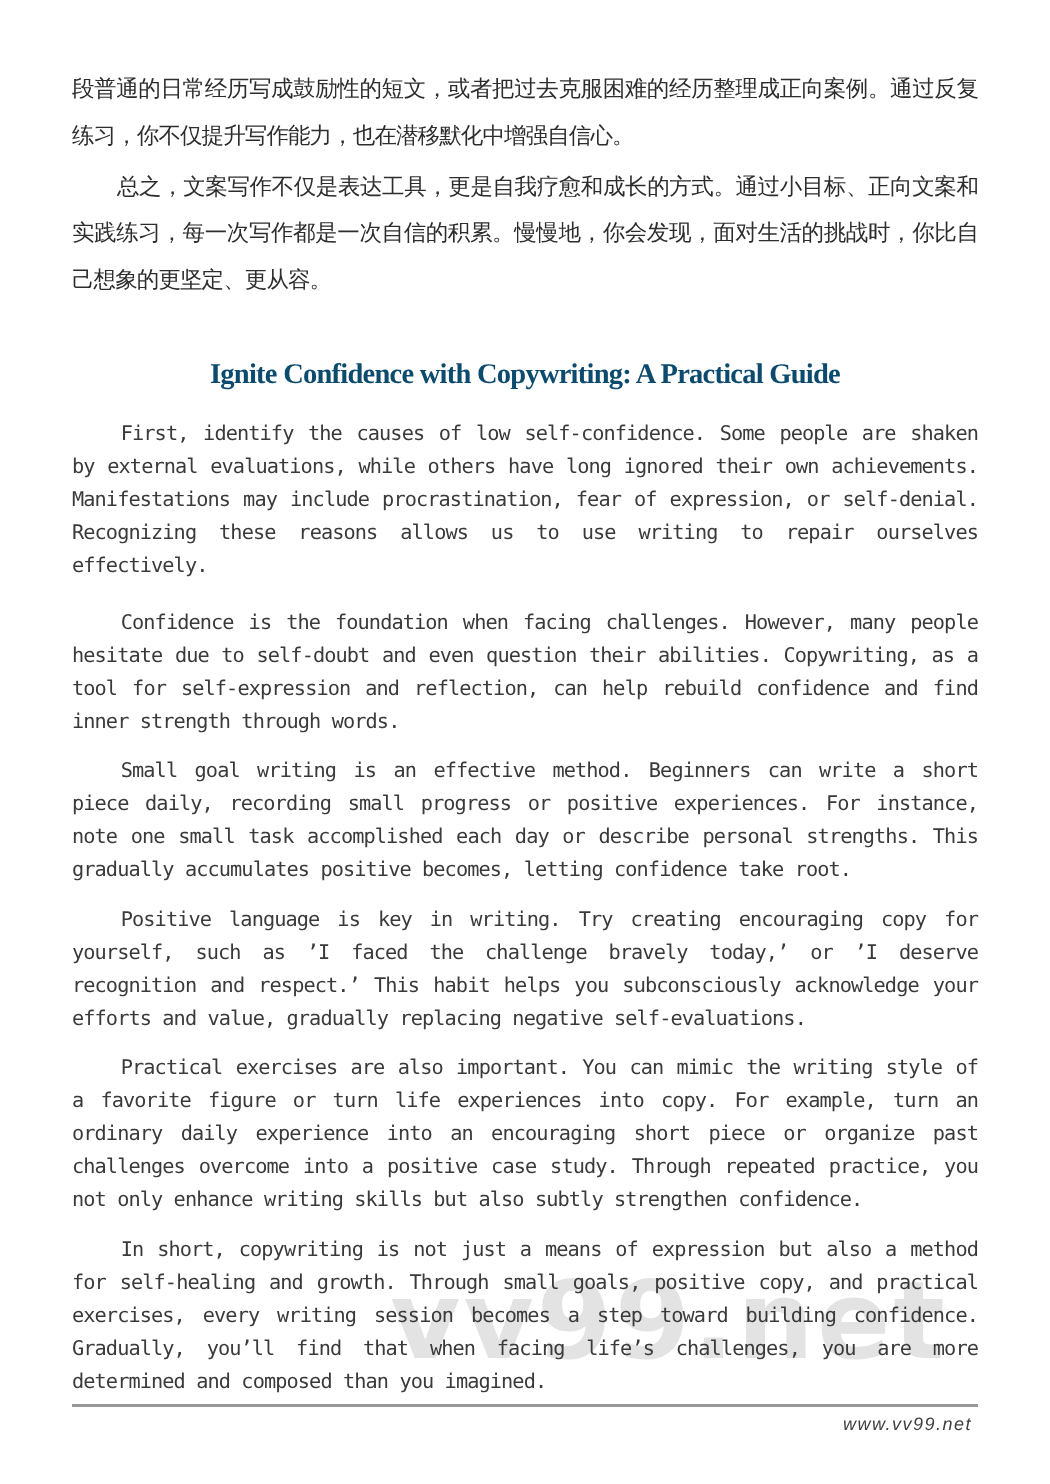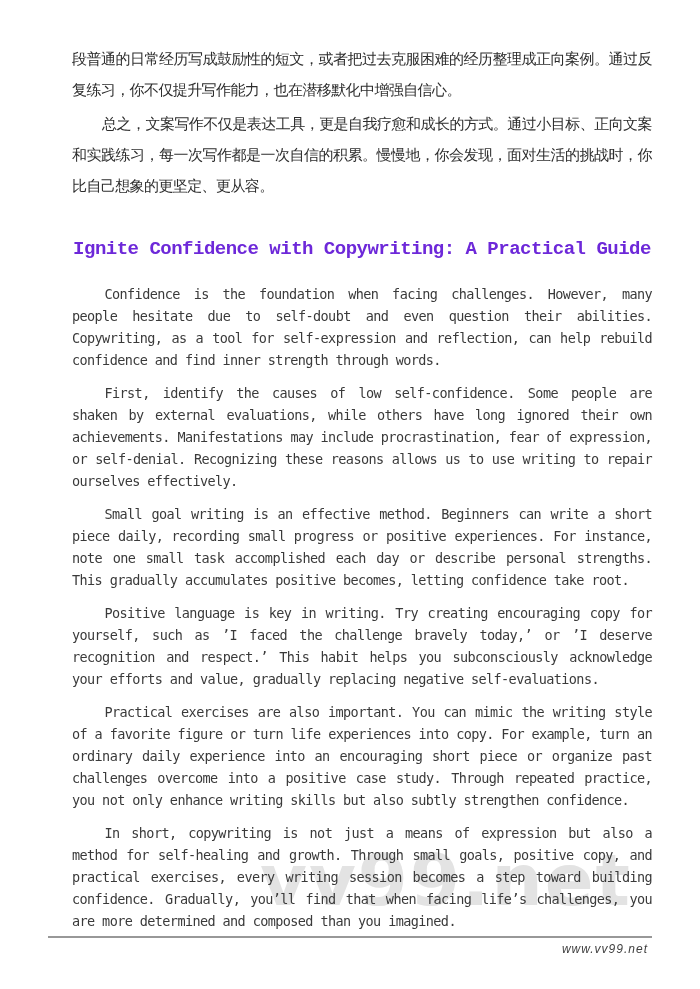--- a/index.html
+++ b/index.html
@@ -16,44 +16,44 @@
   }
   .page {
     position: relative;
     width: 700px;
     height: 989px;
     background: #ffffff;
   }
   .content {
     position: relative;
     z-index: 2;
-    padding: 44px 48px 0 72px;
+    padding: 44px 48px 0 48px;
   }
   .cn-para {
     font-family: "DejaVu Sans", sans-serif;
     font-size: 15px;
     letter-spacing: -0.6px;
     line-height: 31px;
     text-align: justify;
     color: #2d2d2d;
     margin: 0;
   }
   .cn-para.indent {
     text-indent: 2em;
     margin-top: 3px;
   }
   .doc-title {
     margin-top: 30px;
     text-align: center;
-    font-family: Liberation Mono, monospace;
+    font-family: Liberation Serif, serif;
     font-size: 19px;
     font-weight: 600;
     letter-spacing: -0.5px;
     line-height: 35px;
-    color: #6d28d9;
+    color: #0c4a6e;
   }
   .en-para {
     font-family: "DejaVu Sans Mono", monospace;
     font-size: 13.5px;
     letter-spacing: -0.6px;
     line-height: 22px;
     text-align: justify;
     text-indent: 4ch;
     color: #3a3a3a;
     margin: 0;
@@ -106,23 +106,23 @@
   <div class="content">
 
     <p class="cn-para">段普通的日常经历写成鼓励性的短文，或者把过去克服困难的经历整理成正向案例。通过反复练习，你不仅提升写作能力，也在潜移默化中增强自信心。</p>
 
     <p class="cn-para indent">总之，文案写作不仅是表达工具，更是自我疗愈和成长的方式。通过小目标、正向文案和实践练习，每一次写作都是一次自信的积累。慢慢地，你会发现，面对生活的挑战时，你比自己想象的更坚定、更从容。</p>
 
     <div class="doc-title">
       <div>Ignite Confidence with Copywriting: A Practical Guide</div>
     </div>
 
+    <p class="en-para">First, identify the causes of low self-confidence. Some people are shaken by external evaluations, while others have long ignored their own achievements. Manifestations may include procrastination, fear of expression, or self-denial. Recognizing these reasons allows us to use writing to repair ourselves effectively.</p>
+
     <p class="en-para first">Confidence is the foundation when facing challenges. However, many people hesitate due to self-doubt and even question their abilities. Copywriting, as a tool for self-expression and reflection, can help rebuild confidence and find inner strength through words.</p>
-
-    <p class="en-para">First, identify the causes of low self-confidence. Some people are shaken by external evaluations, while others have long ignored their own achievements. Manifestations may include procrastination, fear of expression, or self-denial. Recognizing these reasons allows us to use writing to repair ourselves effectively.</p>
 
     <p class="en-para">Small goal writing is an effective method. Beginners can write a short piece daily, recording small progress or positive experiences. For instance, note one small task accomplished each day or describe personal strengths. This gradually accumulates positive becomes, letting confidence take root.</p>
 
     <p class="en-para">Positive language is key in writing. Try creating encouraging copy for yourself, such as ’I faced the challenge bravely today,’ or ’I deserve recognition and respect.’ This habit helps you subconsciously acknowledge your efforts and value, gradually replacing negative self-evaluations.</p>
 
     <p class="en-para">Practical exercises are also important. You can mimic the writing style of a favorite figure or turn life experiences into copy. For example, turn an ordinary daily experience into an encouraging short piece or organize past challenges overcome into a positive case study. Through repeated practice, you not only enhance writing skills but also subtly strengthen confidence.</p>
 
     <p class="en-para">In short, copywriting is not just a means of expression but also a method for self-healing and growth. Through small goals, positive copy, and practical exercises, every writing session becomes a step toward building confidence. Gradually, you’ll find that when facing life’s challenges, you are more determined and composed than you imagined.</p>
 
   </div>

